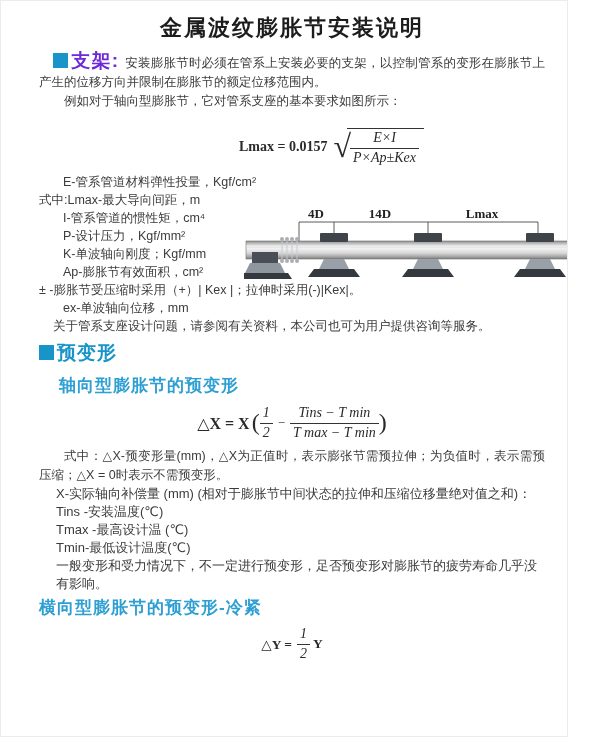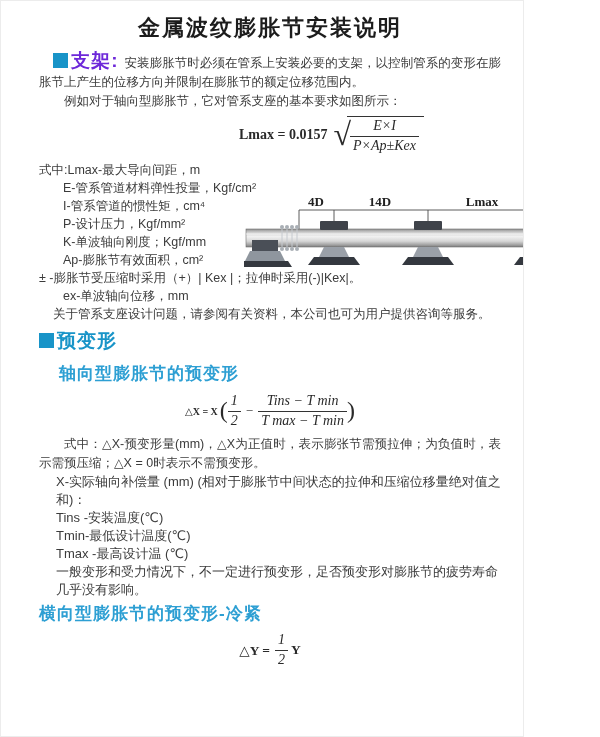--- a/index.html
+++ b/index.html
@@ -1,17 +1,17 @@
 <!DOCTYPE html>
 <html><head>
 <meta charset="utf-8">
 <style>
   html,body{margin:0;padding:0;background:#fff;}
   .page{
-    position:relative;width:524px;height:737px;overflow:hidden;background:#fff;
+    position:relative;width:568px;height:737px;overflow:hidden;background:#fff;
     border:1px solid #ececec;box-sizing:border-box;
     font-family:"Liberation Sans","DejaVu Sans",sans-serif;color:#3b3b3b;
   }
   .content{padding:0 22px 0 38px;}
   h1.title{
     margin:12px 0 2px 0;text-align:center;font-size:22px;letter-spacing:2px;
     color:#1c1c1c;font-weight:bold;line-height:30px;
   }
   
   .para{margin:0;font-size:12.5px;line-height:19px;text-align:justify;}
@@ -26,40 +26,40 @@
   h3.sub-head{margin:2px 0 0 0;font-size:17px;line-height:22px;color:#2d9fd3;font-weight:bold;letter-spacing:1px;}
   h3.sub-head.axial{margin-left:20px;margin-top:2px;}
   h3.sub-head.lateral{margin-left:0;margin-top:4px;}
   
   .defs{margin-top:8px;font-size:12.5px;line-height:18px;}
   .def-line{white-space:nowrap;}
   .def-line.sub{margin-left:24px;}
   .def-line.note{margin-left:14px;}
   
   .formula{font-family:"Liberation Serif","DejaVu Serif",serif;color:#2a2a2a;display:flex;align-items:center;}
-  .f1{margin:6px 0 0 200px;height:36px;}
+  .f1{margin:18px 0 0 200px;height:36px;}
   .f1 .f-lhs{font-weight:bold;font-size:14px;margin-right:6px;}
   .sqrt{display:inline-flex;align-items:center;}
   .sqrt-sign{font-size:32px;font-weight:normal;line-height:1;transform:translateY(-1px);}
   .sqrt-body{border-top:1.5px solid #333;padding:1px 5px 0 3px;margin-left:-4px;}
   .frac{display:inline-block;vertical-align:middle;text-align:center;font-style:italic;font-size:14px;line-height:1.15;}
   .frac .num{display:block;border-bottom:1px solid #333;padding:0 3px 1px 3px;}
   .frac .den{display:block;padding:1px 3px 0 3px;}
   .f2{margin-top:8px;height:36px;justify-content:center;}
-  .f2 .f-lhs2{font-weight:bold;font-size:10px;margin-right:2px;}
+  .f2 .f-lhs2{font-weight:bold;font-size:16px;margin-right:2px;}
   .big-paren{font-size:24px;font-weight:normal;transform:translateY(-1px);}
   .f-op{margin:0 5px;font-size:13px;}
   .f3{margin-top:10px;height:30px;justify-content:center;}
   .f3 .f-lhs2{font-weight:bold;font-size:13.5px;margin-right:5px;}
   .f3 .f-var{font-weight:bold;font-size:13.5px;margin-left:3px;}
   
   .axial-explain{margin-top:6px;}
   .items{margin:0 0 0 17px;font-size:13px;line-height:18px;}
   
-  .diagram{position:absolute;left:243px;top:192px;width:350px;height:95px;}
+  .diagram{position:absolute;left:243px;top:204px;width:350px;height:95px;}
   .dim-label{font-family:"Liberation Serif","DejaVu Serif",serif;font-weight:bold;font-size:13px;fill:#222;}
 </style>
 </head>
 <body>
 
 <div class="page">
   <div class="content">
     <h1 class="title">金属波纹膨胀节安装说明</h1>
 
     <p class="para first">
@@ -74,22 +74,22 @@
         <span class="sqrt-body">
           <span class="frac">
             <span class="num">E×I</span>
             <span class="den">P×Ap±Kex</span>
           </span>
         </span>
       </span>
     </div>
 
     <div class="defs">
+      <div class="def-line sub">E-管系管道材料弹性投量，Kgf/cm²</div>
       <div class="def-line lead">式中:Lmax-最大导向间距，m</div>
-      <div class="def-line sub">E-管系管道材料弹性投量，Kgf/cm²</div>
       <div class="def-line sub">I-管系管道的惯性矩，cm⁴</div>
       <div class="def-line sub">P-设计压力，Kgf/mm²</div>
       <div class="def-line sub">K-单波轴向刚度；Kgf/mm</div>
       <div class="def-line sub">Ap-膨胀节有效面积，cm²</div>
       <div class="def-line lead">± -膨胀节受压缩时采用（+）| Kex |；拉伸时采用(-)|Kex|。</div>
       <div class="def-line sub">ex-单波轴向位移，mm</div>
       <div class="def-line note">关于管系支座设计问题，请参阅有关资料，本公司也可为用户提供咨询等服务。</div>
     </div>
 
     <h2 class="sec-block"><span class="sq"></span><span>预变形</span></h2>
@@ -106,22 +106,22 @@
       <span class="frac">
         <span class="num">Tins − T min</span>
         <span class="den">T max − T min</span>
       </span>
       <span class="big-paren">)</span>
     </div>
     <p class="para indent axial-explain">式中：△X-预变形量(mm)，△X为正值时，表示膨张节需预拉伸；为负值时，表示需预压缩；△X = 0时表示不需预变形。</p>
     <div class="items">
       <div class="item">X-实际轴向补偿量 (mm) (相对于膨胀节中间状态的拉伸和压缩位移量绝对值之和)：</div>
       <div class="item">Tins -安装温度(℃)</div>
+      <div class="item">Tmax -最高设计温 (℃)</div>
       <div class="item">Tmin-最低设计温度(℃)</div>
-      <div class="item">Tmax -最高设计温 (℃)</div>
       <div class="item">一般变形和受力情况下，不一定进行预变形，足否预变形对膨胀节的疲劳寿命几乎没有影响。</div>
     </div>
 
     <h3 class="sub-head lateral">横向型膨胀节的预变形-冷紧</h3>
     <div class="formula f3">
       <span class="f-lhs2">△Y =</span>
       <span class="frac">
         <span class="num">1</span>
         <span class="den">2</span>
       </span>

